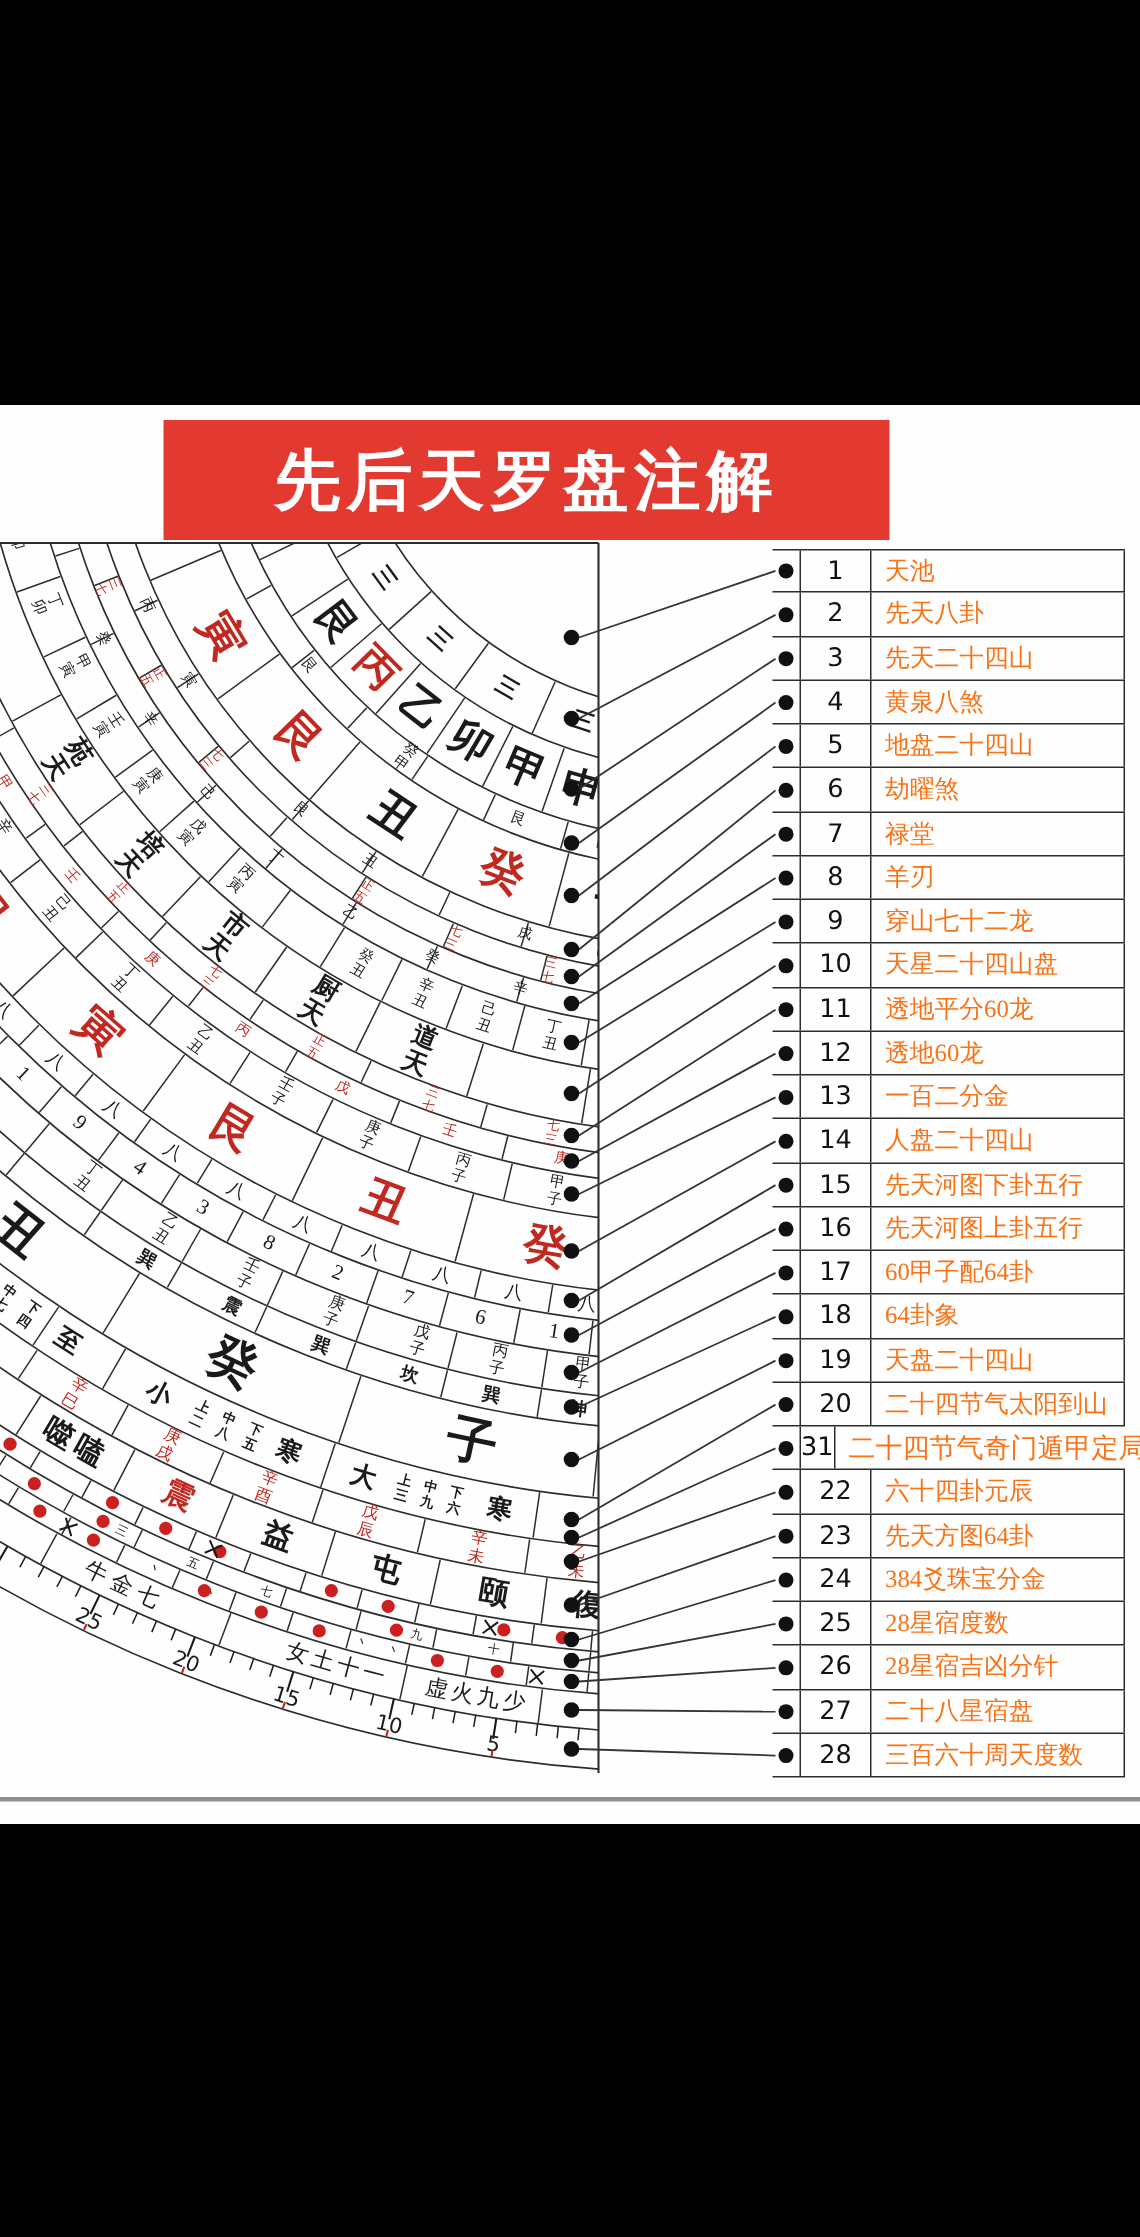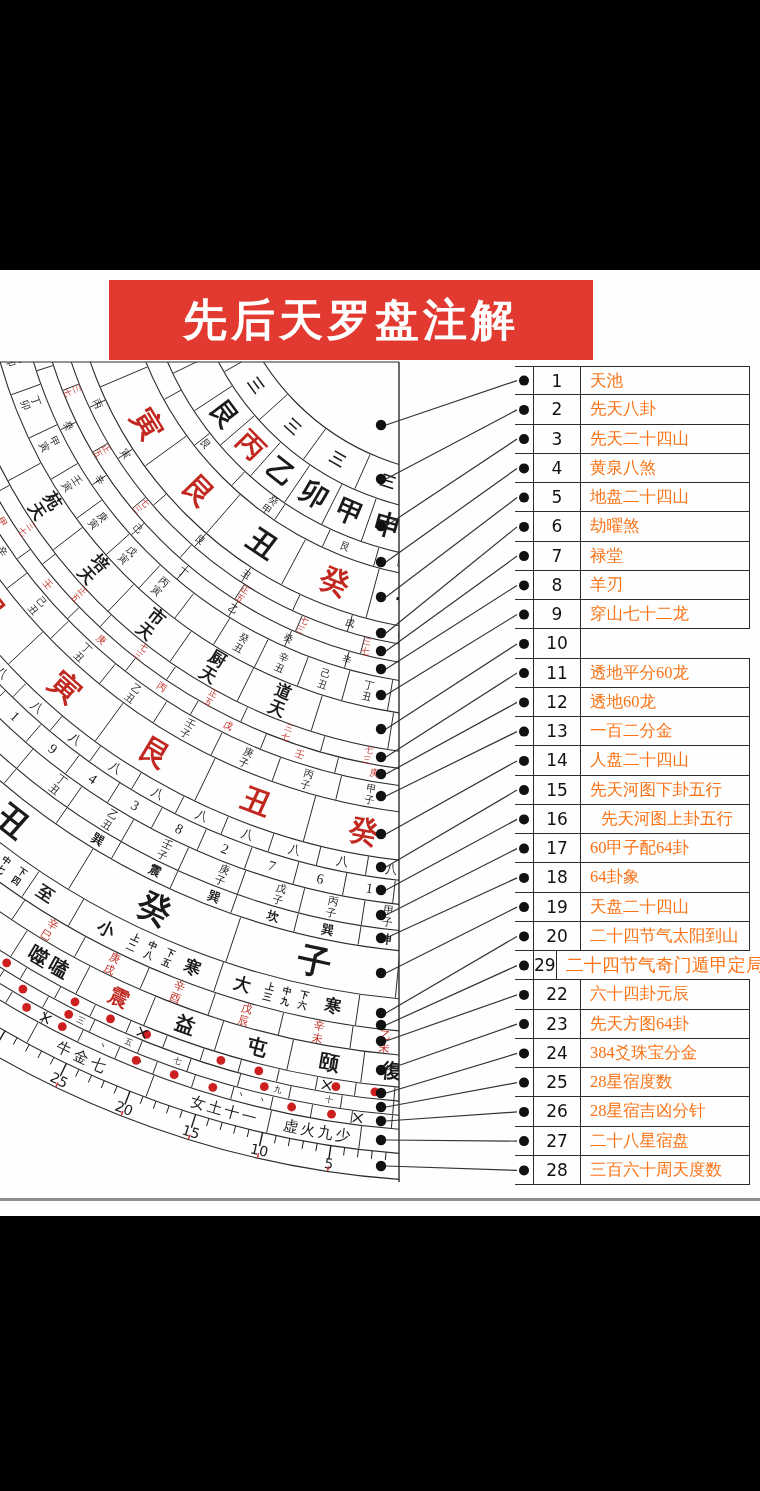--- a/index.html
+++ b/index.html
@@ -881,20 +881,21 @@
     <div class="lrow" style="top: 204.75px; height: 29.25px;">
       <div class="num">8</div>
       <div class="lab">羊刃</div>
     </div>
     <div class="lrow" style="top: 234px; height: 29.25px;">
       <div class="num">9</div>
       <div class="lab">穿山七十二龙</div>
     </div>
     <div class="lrow" style="top: 263.25px; height: 29.25px;">
       <div class="num">10</div>
+      <div class="lab">天星二十四山盘</div>
     </div>
     <div class="lrow" style="top: 292.5px; height: 29.25px; text-align: right;">
       <div class="num">11</div>
       <div class="lab">透地平分60龙</div>
     </div>
     <div class="lrow" style="top: 321.75px; height: 29.25px;">
       <div class="num">12</div>
       <div class="lab">透地60龙</div>
     </div>
     <div class="lrow" style="top: 351px; height: 29.25px;">
@@ -902,42 +903,42 @@
       <div class="lab">一百二分金</div>
     </div>
     <div class="lrow" style="top: 380.25px; height: 29.25px;">
       <div class="num">14</div>
       <div class="lab">人盘二十四山</div>
     </div>
     <div class="lrow" style="top: 409.5px; height: 29.25px;">
       <div class="num">15</div>
       <div class="lab">先天河图下卦五行</div>
     </div>
-    <div class="lrow" style="top: 438.75px; height: 29.25px; gap: 11px;">
+    <div class="lrow" style="top: 438.75px; height: 29.25px;">
       <div class="num">16</div>
       <div class="lab">先天河图上卦五行</div>
     </div>
     <div class="lrow" style="top: 468px; height: 29.25px;">
       <div class="num">17</div>
       <div class="lab">60甲子配64卦</div>
     </div>
     <div class="lrow" style="top: 497.25px; height: 29.25px;">
       <div class="num">18</div>
       <div class="lab">64卦象</div>
     </div>
     <div class="lrow" style="top: 526.5px; height: 29.25px;">
       <div class="num">19</div>
       <div class="lab">天盘二十四山</div>
     </div>
     <div class="lrow" style="top: 555.75px; height: 29.25px;">
       <div class="num">20</div>
       <div class="lab">二十四节气太阳到山</div>
     </div>
     <div class="lrow" style="top: 585px; height: 29.25px;">
-      <div class="num">29</div>
+      <div class="num">31</div>
       <div class="lab sm">二十四节气奇门遁甲定局</div>
     </div>
     <div class="lrow" style="top: 614.25px; height: 29.25px;">
       <div class="num">22</div>
       <div class="lab">六十四卦元辰</div>
     </div>
     <div class="lrow" style="top: 643.5px; height: 29.25px;">
       <div class="num">23</div>
       <div class="lab">先天方图64卦</div>
     </div>

